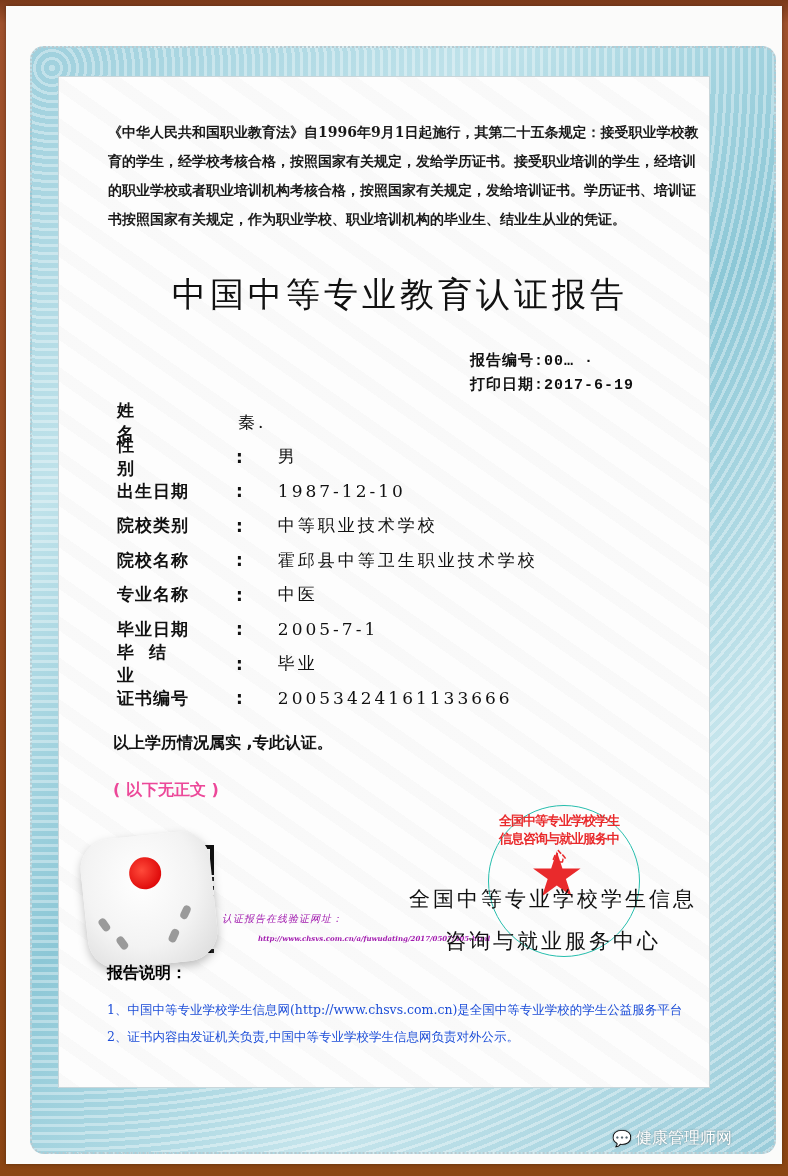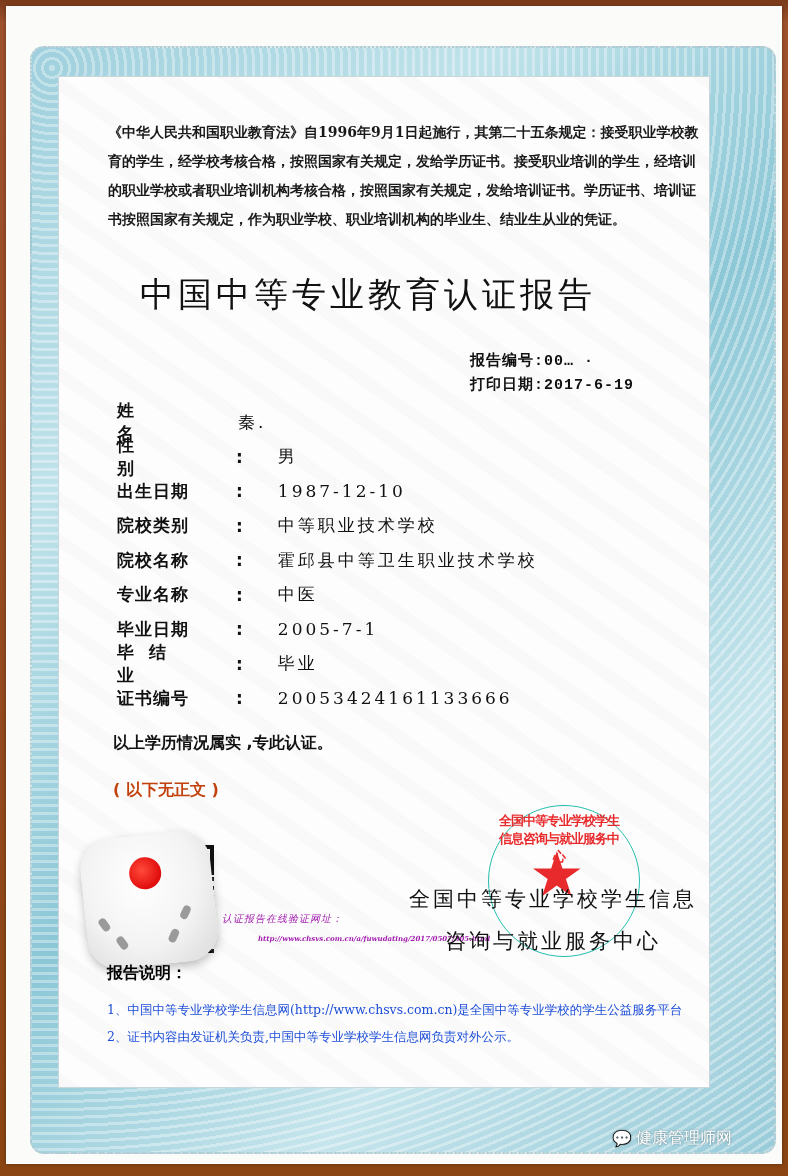--- a/index.html
+++ b/index.html
@@ -32,21 +32,21 @@
   }
   .law {
     position: absolute; left: 108px; top: 118px; width: 600px;
     font-family: "DejaVu Serif", serif; font-size: 14px; line-height: 29px;
     color: #1a1a1a; font-weight: bold;
   }
   .law .law-name { font-weight: bold; margin-top: 48px; }
   .title {
     position: absolute; left: 140px; top: 272px; width: 520px;
     font-family: "DejaVu Sans", sans-serif; font-size: 34px; letter-spacing: 4px;
-    color: #111; text-align: left; font-weight: normal;
+    color: #111; text-align: center; font-weight: normal;
   }
   .meta {
     position: absolute; left: 470px; top: 350px;
     font-family: Liberation Mono, monospace; font-size: 15px; line-height: 24px; color: #111;
     font-weight: bold; letter-spacing: 1px;
   }
   .fields {
     position: absolute; left: 117px; top: 405px;
   }
   .field-row {
@@ -60,21 +60,21 @@
   .colon { font-weight: bold; margin: 0 4px 0 4px; }
   .field-value {
     font-family: "DejaVu Serif", serif; letter-spacing: 3px;
   }
   .statement {
     position: absolute; left: 113px; top: 733px;
     font-size: 16px; font-weight: bold; color: #111;
   }
   .no-more {
     position: absolute; left: 113px; top: 780px;
-    font-size: 16px; font-weight: bold; color: #c2410c;
+    font-size: 16px; font-weight: bold; color: #ec4899;
   }
   .qr {
     position: absolute; left: 102px; top: 845px; width: 112px; height: 108px;
     background:
       repeating-linear-gradient(90deg, #222 0 4px, #fff 4px 7px),
       repeating-linear-gradient(0deg, #222 0 4px, #fff 4px 9px);
     background-blend-mode: multiply;
   }
   .qr .finder {
     position: absolute; width: 22px; height: 22px; border: 4px solid #111; background: #fff;

